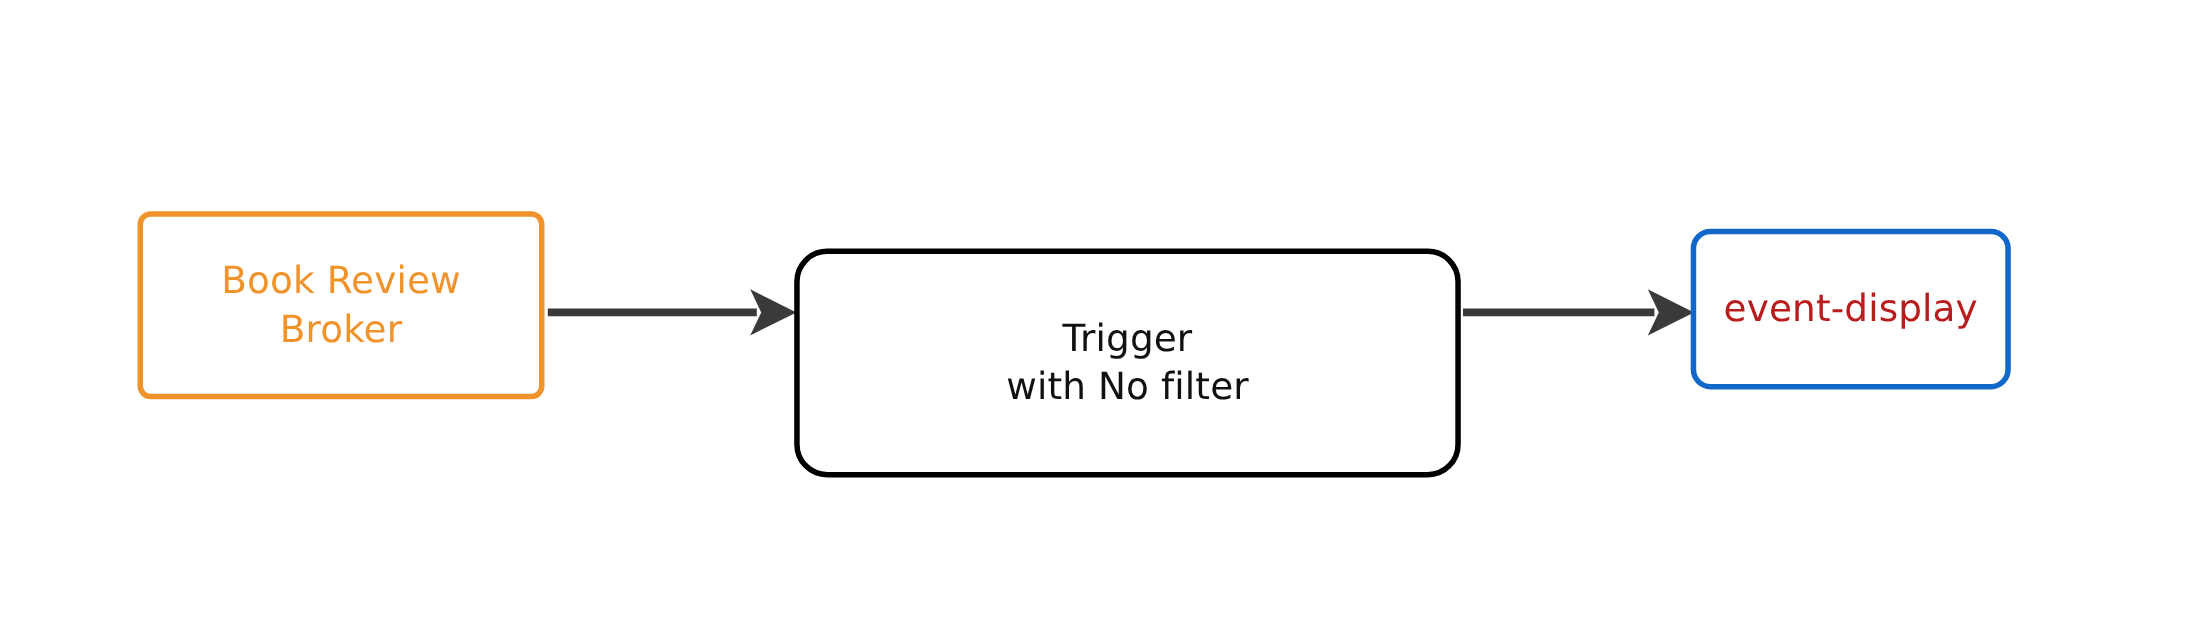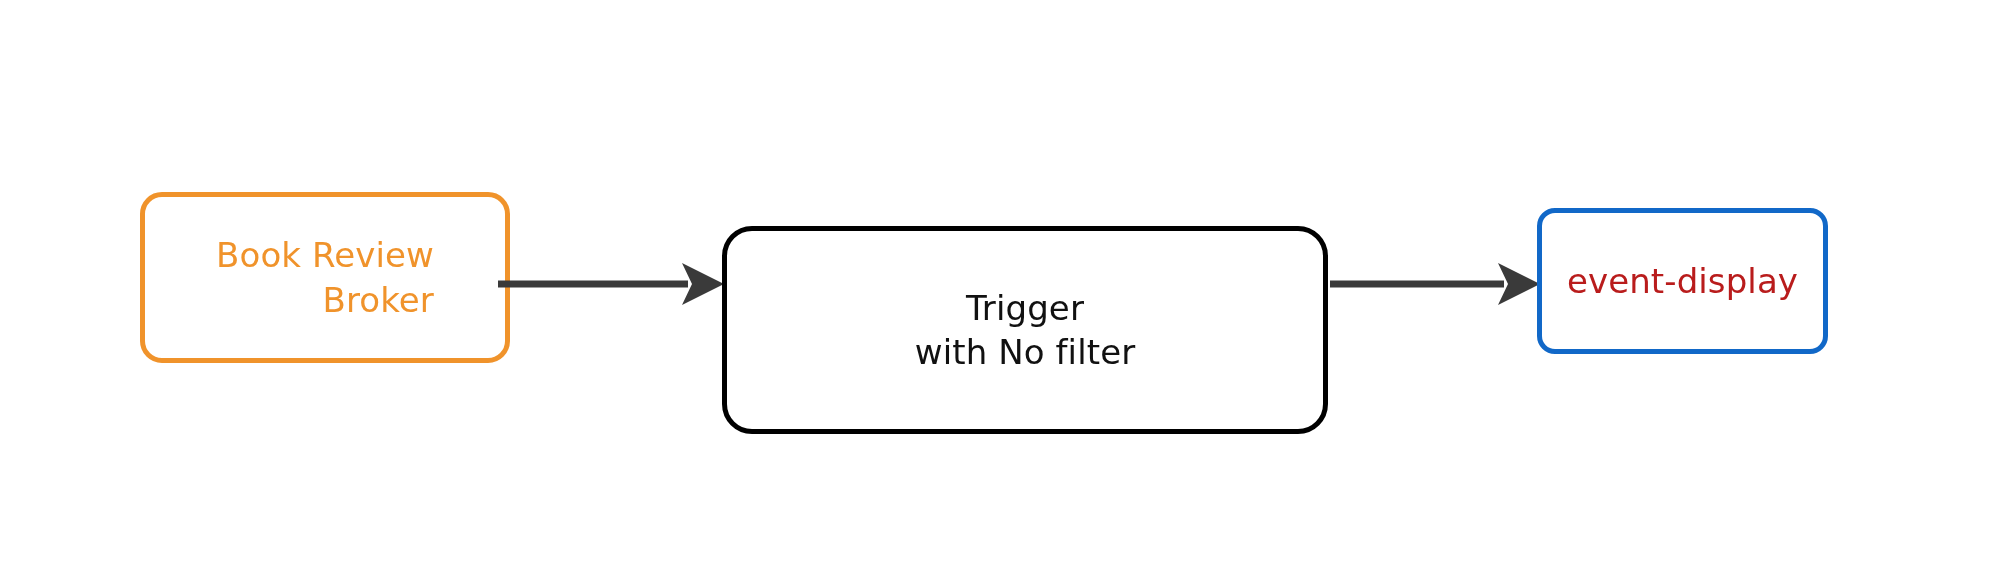--- a/index.html
+++ b/index.html
@@ -29,27 +29,26 @@
   }
   .node-label {
     display: block;
     line-height: 1.30;
     white-space: pre-line;
     letter-spacing: 0.1px;
   }
 
   
   #node-broker {
-    left: 140px;
+    left: 125px;
     top: 192px;
     width: 370px;
     height: 171px;
     border: 5px solid #f0932b;
-    border-radius: 22px;
-    text-align: right;
+    border-radius: 12px;
   }
   #node-broker .node-label {
     color: #f0932b;
     font-size: 34px;
   }
 
   
   #node-trigger {
     left: 722px;
     top: 178px;

